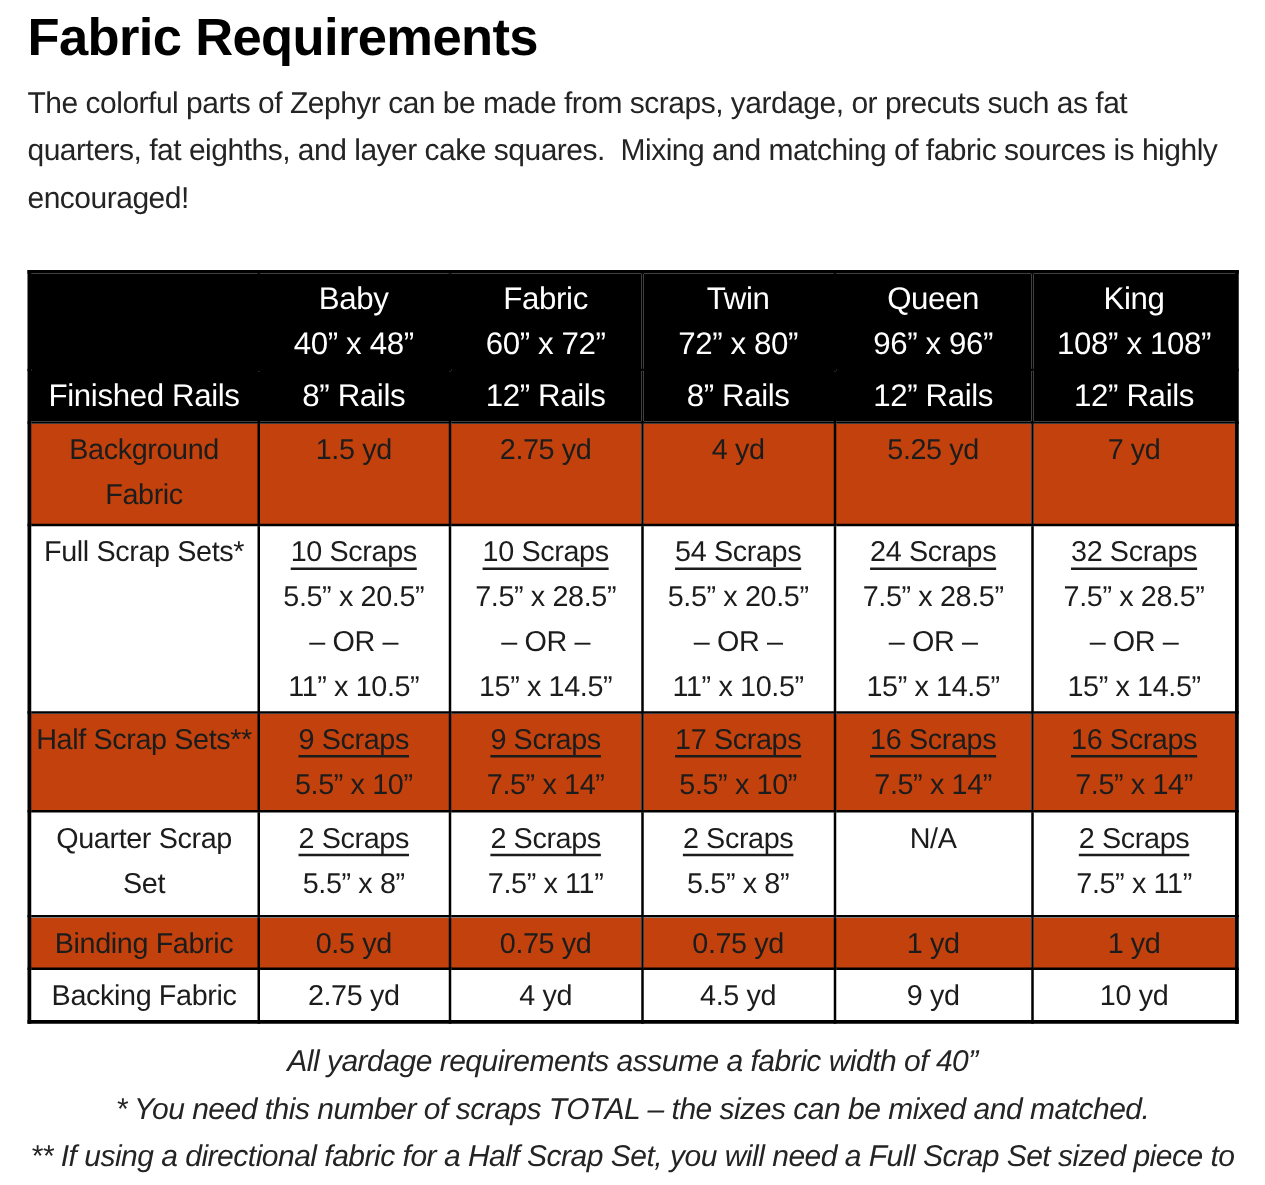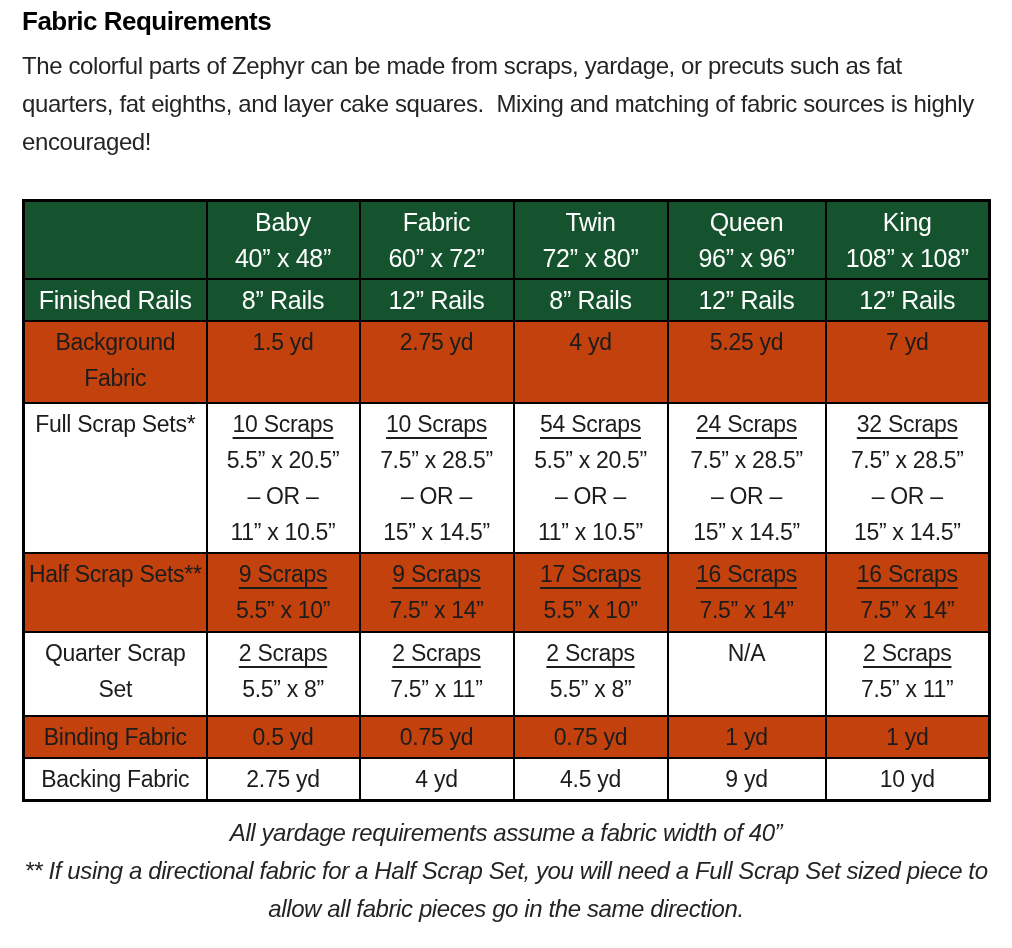--- a/index.html
+++ b/index.html
@@ -11,21 +11,21 @@
     color: #1c1c1c;
   }
   .page {
     width: 1012px;
     height: 948px;
     box-sizing: border-box;
     padding: 6px 22px 0 22px;
     overflow: hidden;
   }
   .page-title {
-    font-size: 26px;
+    font-size: 42px;
     font-weight: 700;
     letter-spacing: -0.5px;
     color: #000000;
     margin: 0 0 10px 0;
   }
   .intro {
     font-size: 24px;
     line-height: 38px;
     letter-spacing: -0.4px;
     color: #242424;
@@ -48,21 +48,21 @@
     padding: 2px 3px;
     line-height: 36px;
     overflow: hidden;
   }
   td.label {
     text-align: left;
     padding-left: 9px;
     line-height: 37px;
   }
   tr.hdr td {
-    background: #14532d;
+    background: #000000;
     color: #ffffff;
     vertical-align: middle;
     font-size: 25px;
   }
   tr.alt td { background: #c2410c; }
   tr.r-size td   { height: 72px; }
   tr.r-rails td  { height: 32px; }
   tr.r-bg td     { height: 76px; }
   tr.r-full td   { height: 144px; }
   tr.r-half td   { height: 73px; }
@@ -242,16 +242,17 @@
       <td>4 yd</td>
       <td>4.5 yd</td>
       <td>9 yd</td>
       <td>10 yd</td>
     </tr>
   </tbody>
     </table>
 
   <div class="notes">
     <p>All yardage requirements assume a fabric width of 40”</p>
+    <p>* You need this number of scraps TOTAL – the sizes can be mixed and matched.</p>
     <p>** If using a directional fabric for a Half Scrap Set, you will need a Full Scrap Set sized piece to allow all fabric pieces go in the same direction.</p>
   </div>
 
 </div>
 
 </body></html>

